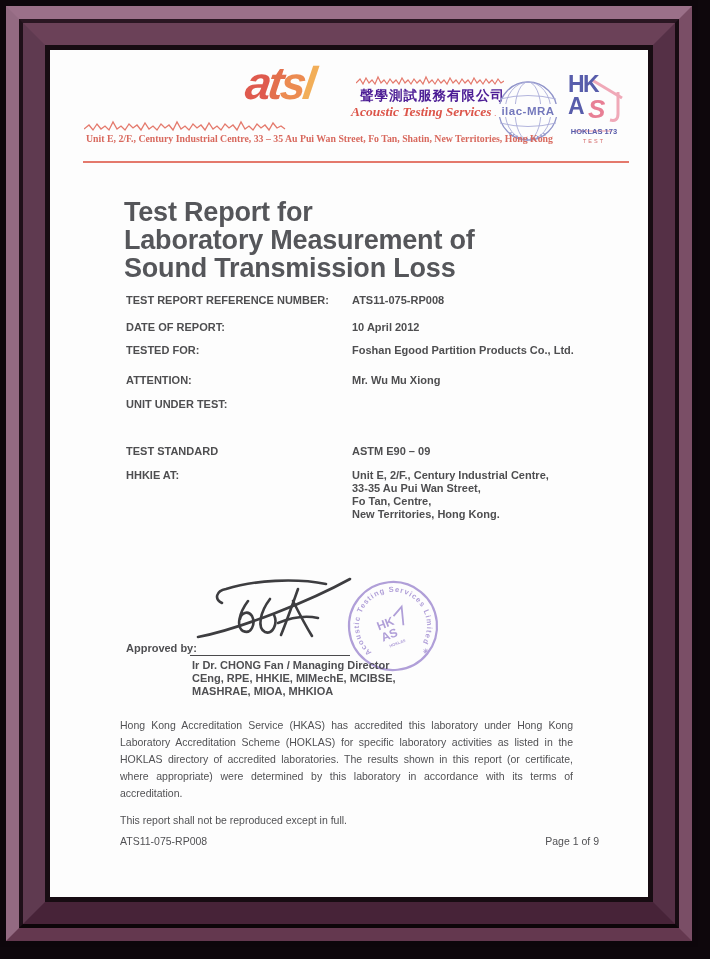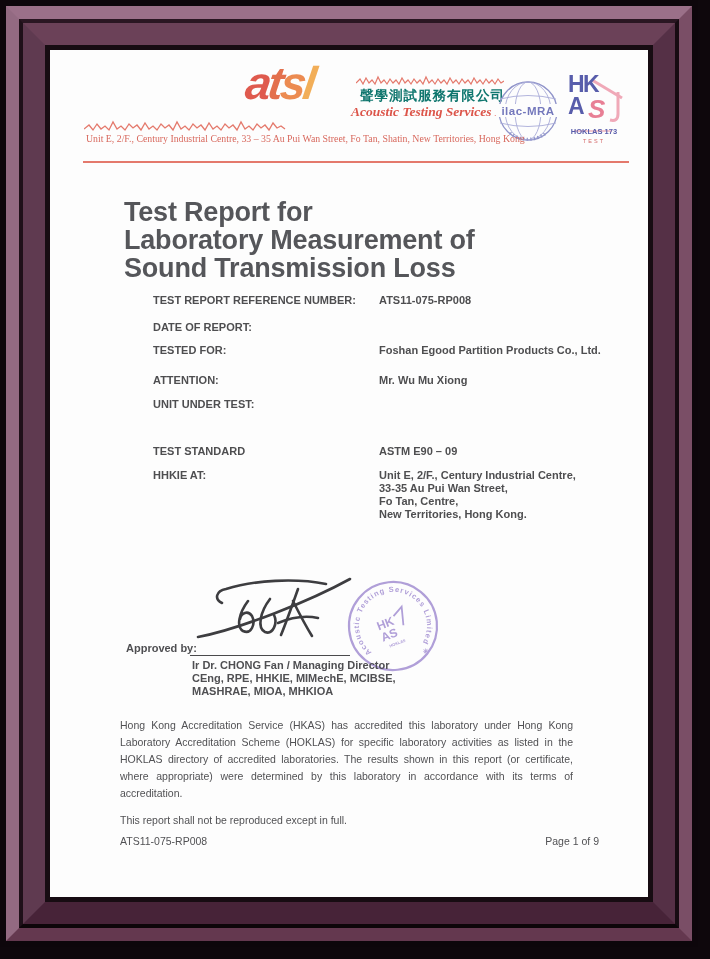--- a/index.html
+++ b/index.html
@@ -25,49 +25,49 @@
   .atsl {
     position:absolute; left:196px; top:10px;
     font-size:46px; font-weight:900; font-style:italic;
     letter-spacing:-3px; line-height:1; transform:skewX(-8deg);
   }
   .atsl .la { color:#df5a4e; } .atsl .lt { color:#e3704d; }
   .atsl .ls { color:#ec8b51; } .atsl .ll { color:#f2ae58; }
   .cn {
     position:absolute; left:310px; top:37px;
     font-family:"DejaVu Sans", sans-serif;
-    font-size:13.5px; font-weight:bold; color:#0f766e; letter-spacing:1px; white-space:nowrap;
+    font-size:13.5px; font-weight:bold; color:#4c1d95; letter-spacing:1px; white-space:nowrap;
   }
   .en {
     position:absolute; left:301px; top:54px;
     font-family:"Liberation Serif", serif; font-style:italic; font-weight:bold;
     font-size:13.5px; color:#dc554a; white-space:nowrap;
   }
   .ilac { position:absolute; left:446px; top:29px; }
   .hkas { position:absolute; left:516px; top:22px; }
   .addr {
     position:absolute; left:36px; top:83px;
-    font-family:"Liberation Serif", serif; font-weight:normal;
+    font-family:"Liberation Serif", serif; font-weight:bold;
     font-size:9.8px; color:#d8695e; white-space:nowrap;
   }
   .contact {
     position:absolute; left:36px; top:97px;
     font-family:"Liberation Serif", serif; font-weight:bold;
     font-size:9.8px; color:#d8695e; white-space:nowrap;
   }
   .contact span { margin-right:16px; }
   .rule { position:absolute; left:33px; top:111px; width:546px; height:2px; background:#e4796c; }
   
   .title {
     margin:33px 0 0 74px;
     font-size:27px; font-weight:bold; color:#55565a; line-height:28px; letter-spacing:-0.2px;
   }
   
   .rows { margin:12px 0 0 76px; font-size:11px; font-weight:bold; line-height:13px; color:#4e4e50; }
-  .row { display:flex;margin-left:27px; }
+  .row { display:flex; }
   .lbl { width:226px; flex:none; }
   .val { width:254px; flex:none; }
   .val.just { text-align:justify; }
   .mb14{margin-bottom:14px} .mb10{margin-bottom:10px} .mb17{margin-bottom:17px}
   .mb4{margin-bottom:4px} .mb11{margin-bottom:11px} .mb34{margin-bottom:34px}
   
   .approval { position:relative; height:140px; margin-top:40px; font-size:11px; font-weight:bold; }
   .sig       { position:absolute; left:142px; top:10px; }
   .stamp     { position:absolute; left:296px; top:18px; opacity:0.85; transform:rotate(-6deg); }
   .appr-lbl  { position:absolute; left:76px;  top:81px; }
@@ -139,20 +139,21 @@
                 <div>Sound Transmission Loss</div>
               </div>
 
       <div class="rows">
         <div class="row mb14">
           <div class="lbl">TEST REPORT REFERENCE NUMBER:</div>
           <div class="val">ATS11-075-RP008</div>
         </div>
         <div class="row mb10">
           <div class="lbl">DATE OF REPORT:</div>
+          <div class="val">10 April 2012</div>
         </div>
         <div class="row mb17">
           <div class="lbl">TESTED FOR:</div>
           <div class="val">Foshan Egood Partition Products Co., Ltd.</div>
         </div>
         <div class="row mb11">
           <div class="lbl">ATTENTION:</div>
           <div class="val">Mr. Wu Mu Xiong</div>
         </div>
         <div class="row mb34">

